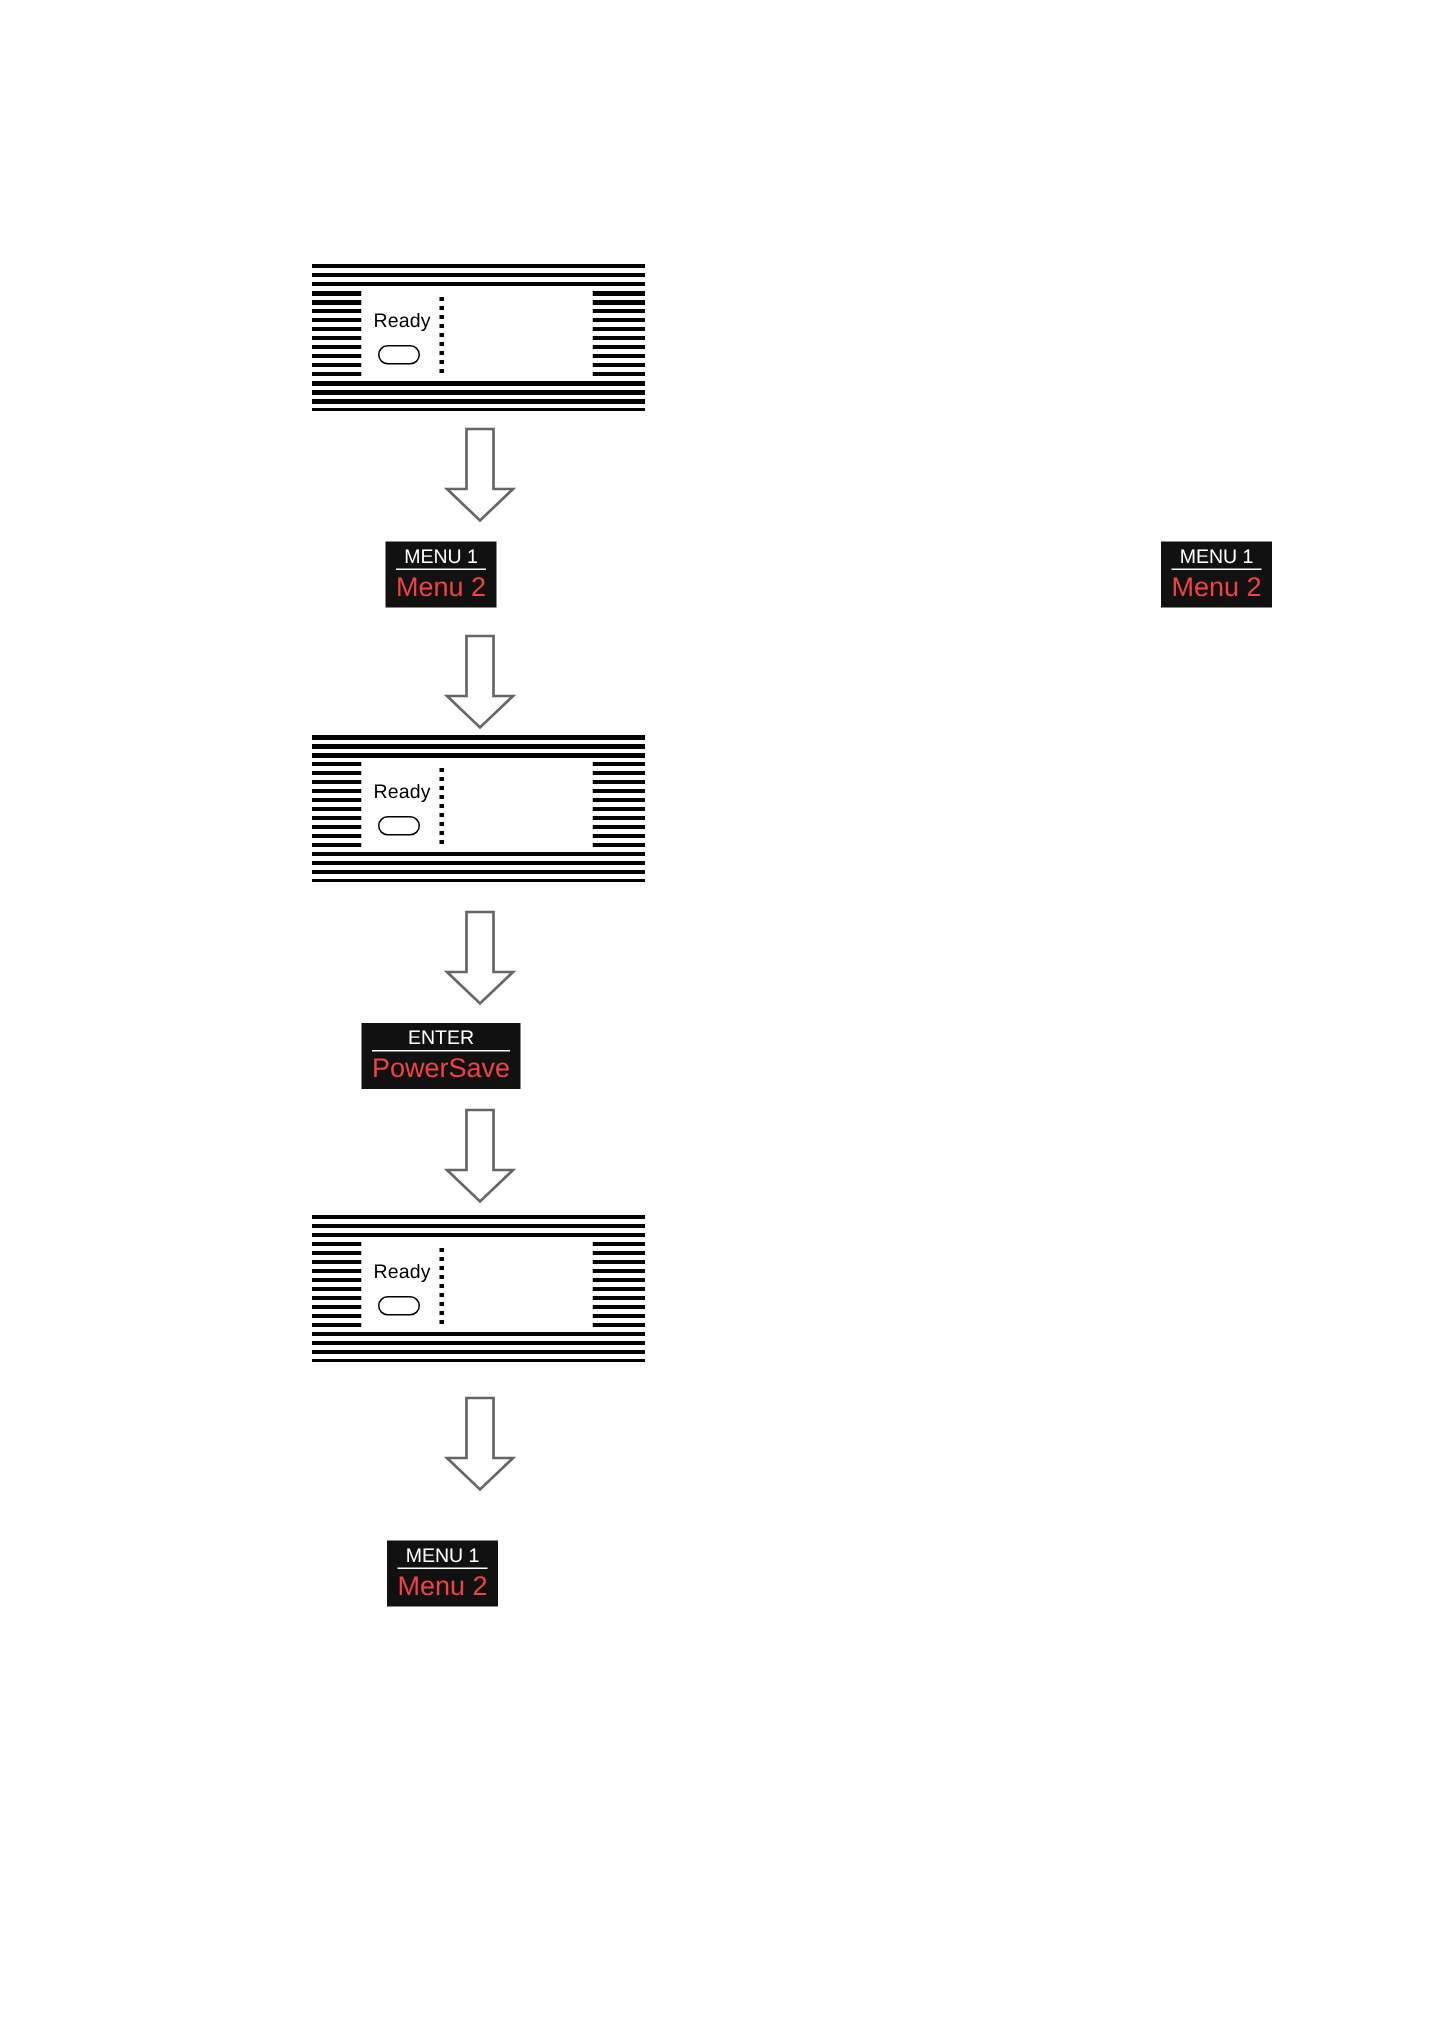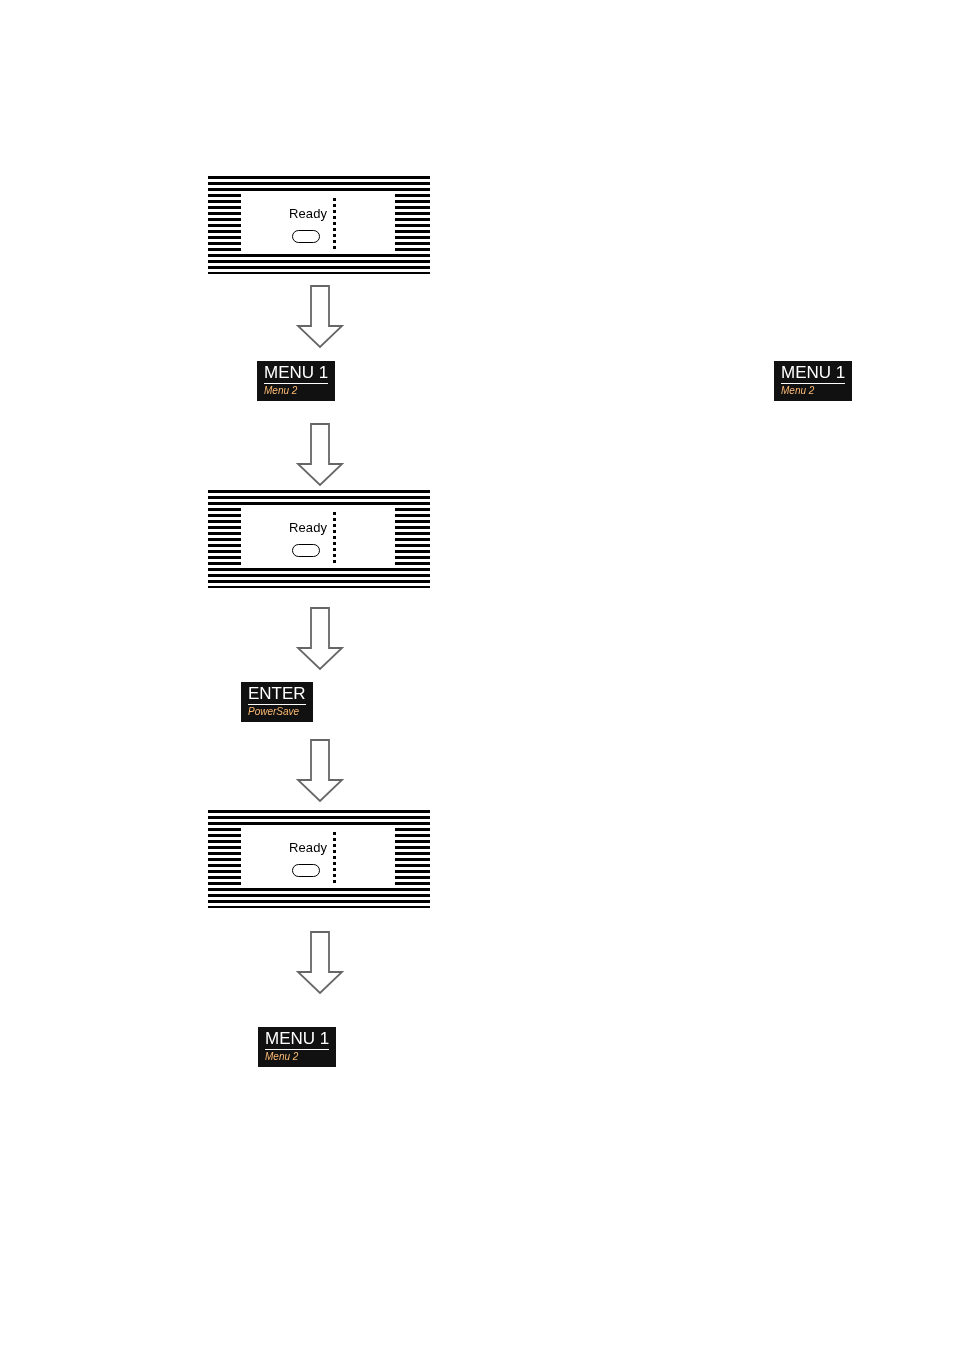--- a/index.html
+++ b/index.html
@@ -57,21 +57,20 @@
   .stripe-col.right { right: 0; width: 35px; }
 
   
   .panel-face {
     position: absolute;
     left: 33px;
     right: 35px;
     top: 18px;
     height: 60px;
     background: #ffffff;
-    margin-left: 40px;
   }
 
   
   .face-divider {
     position: absolute;
     left: 52px;
     top: 4px;
     width: 3px;
     height: 52px;
     background-image: repeating-linear-gradient(
@@ -123,33 +122,32 @@
   
   .chip {
     position: absolute;
     background: #111111;
     color: #ffffff;
     padding: 3px 7px 4px 7px;
     box-sizing: border-box;
     line-height: 1.08;
   }
   .chip-line1 {
-    font-size: 17px;
+    font-size: 13px;
     font-weight: normal;
     color: #ffffff;
     border-bottom: 1.5px solid #ffffff;
     padding-bottom: 1px;
     display: block;
     white-space: nowrap;
     text-align: center;
   }
   .chip-line2 {
-    font-size: 10px;
-    font-style: italic;
-    color: #fdba74;
+    font-size: 18px;
+    color: #ef4444;
     display: block;
     padding-top: 2px;
     white-space: nowrap;
   }
 </style>
 </head>
 <body>
 
 <div class="page">
 

